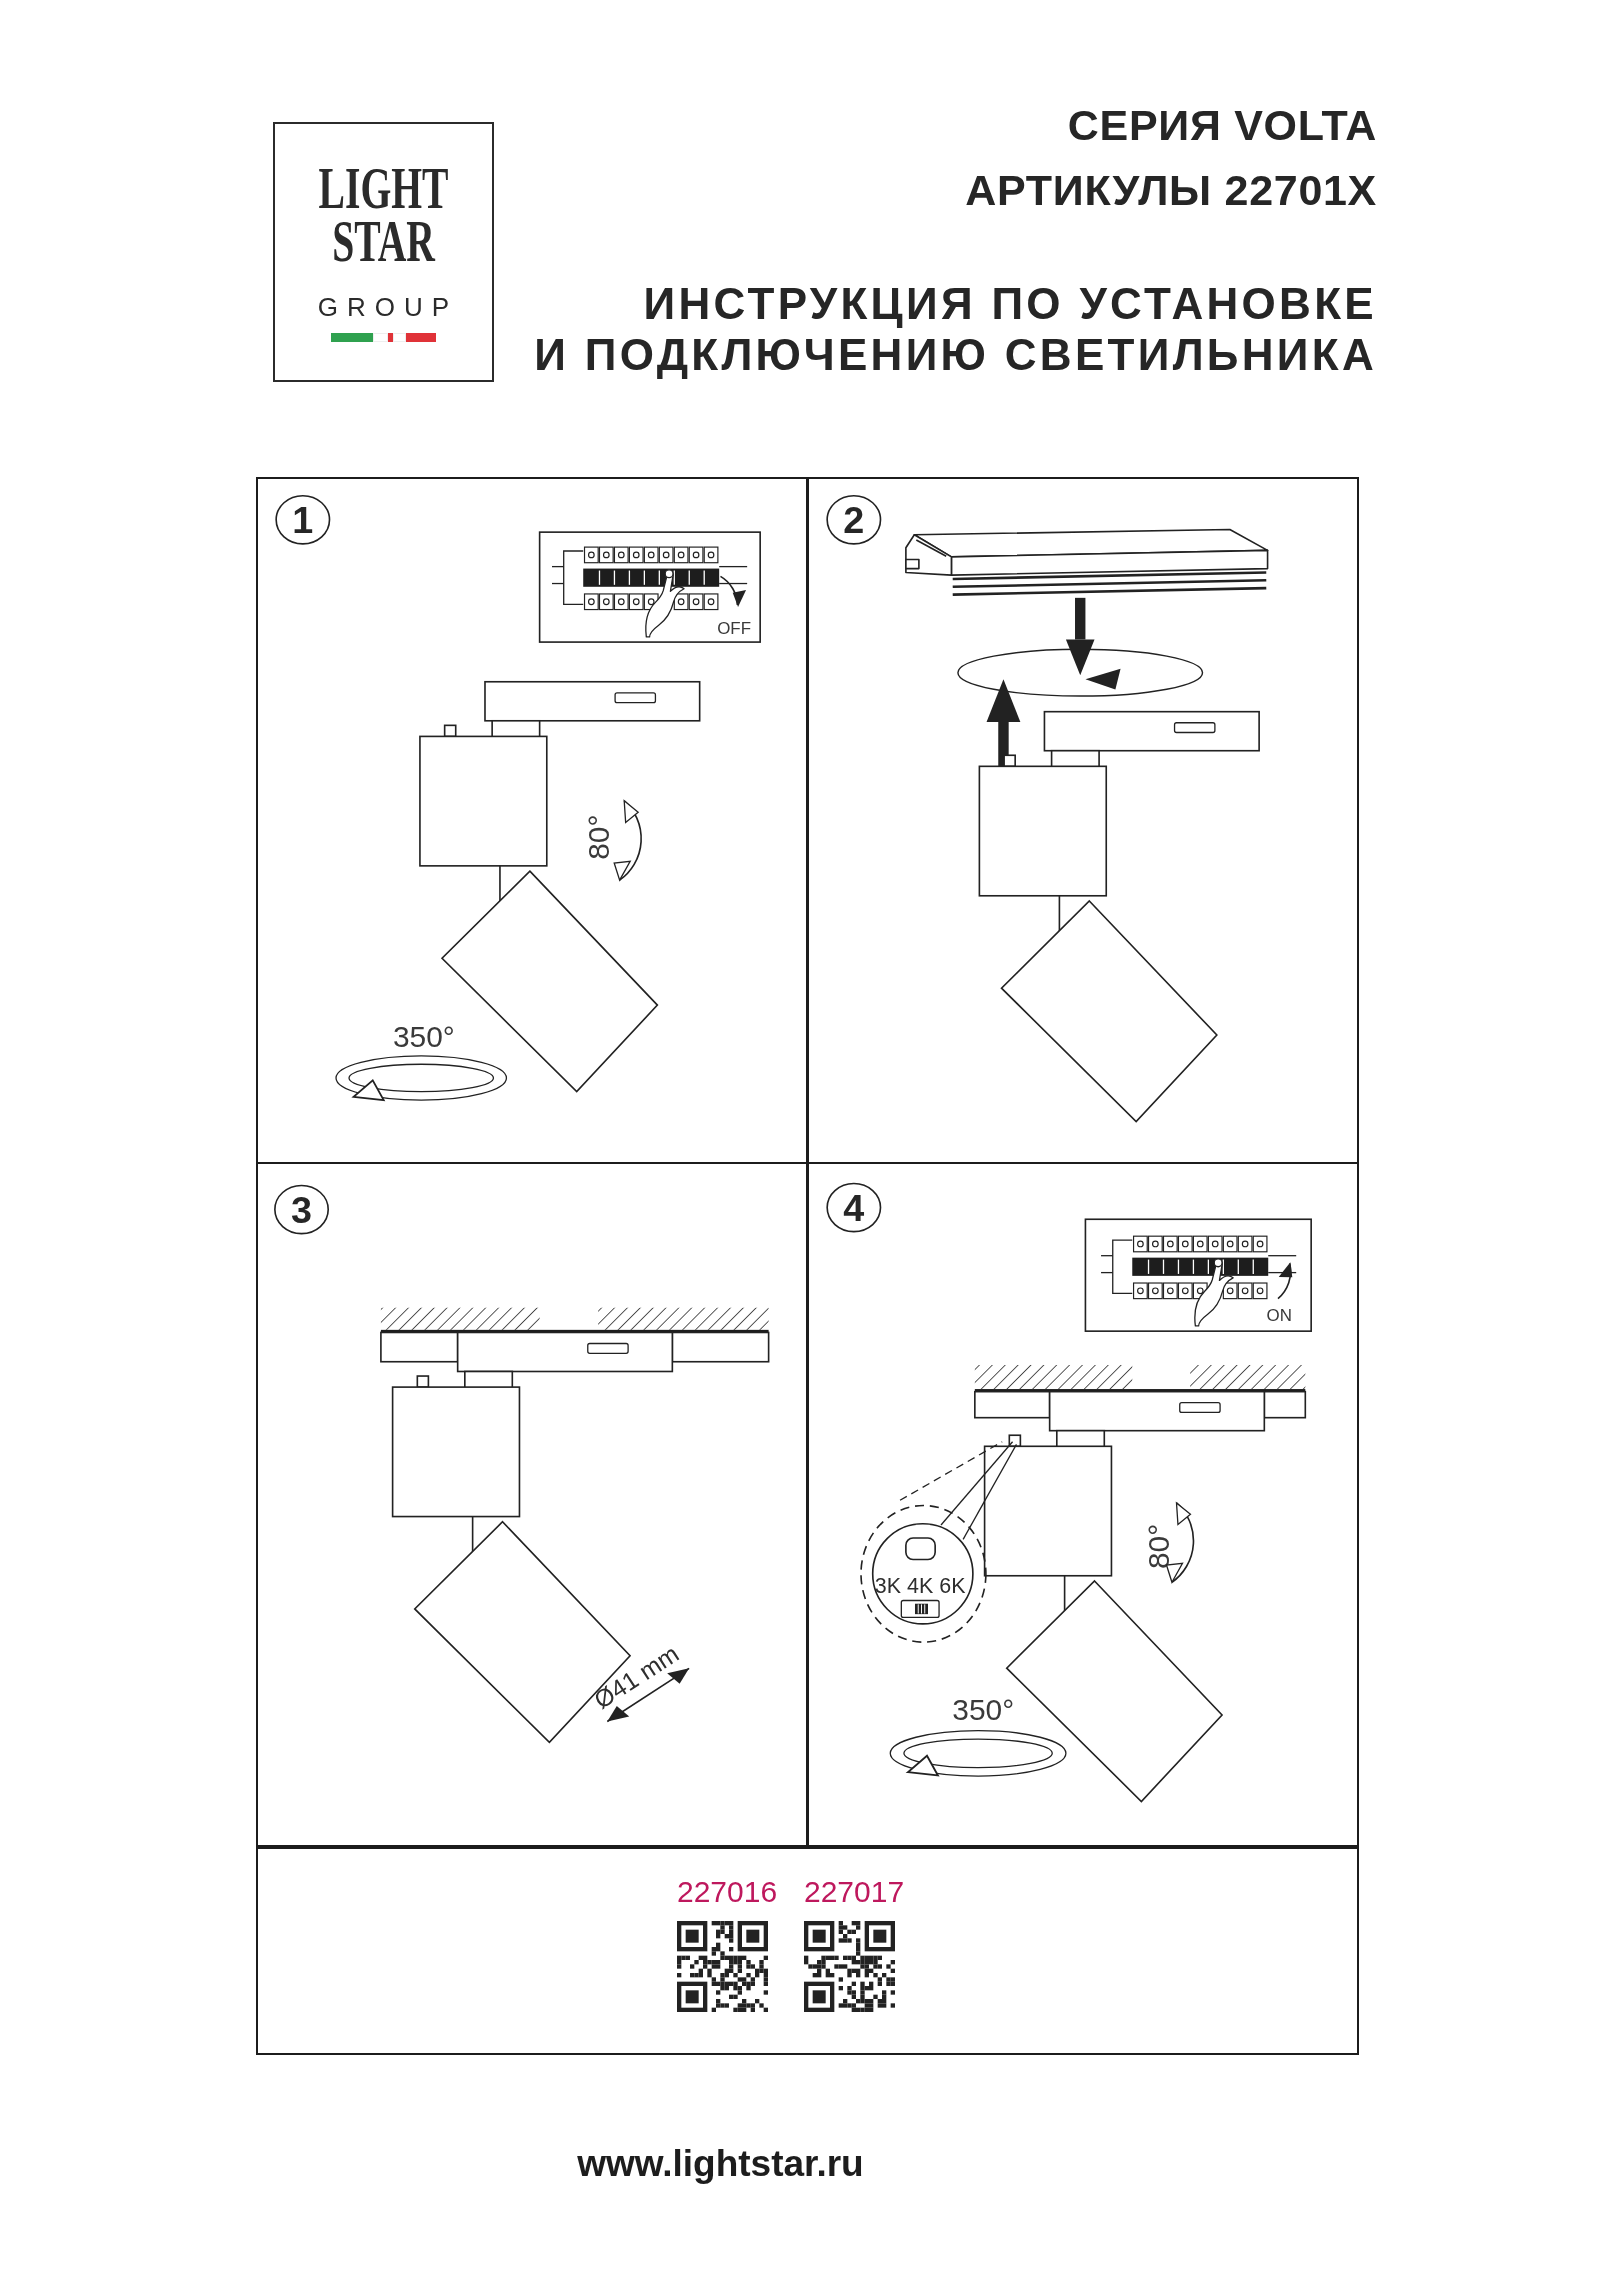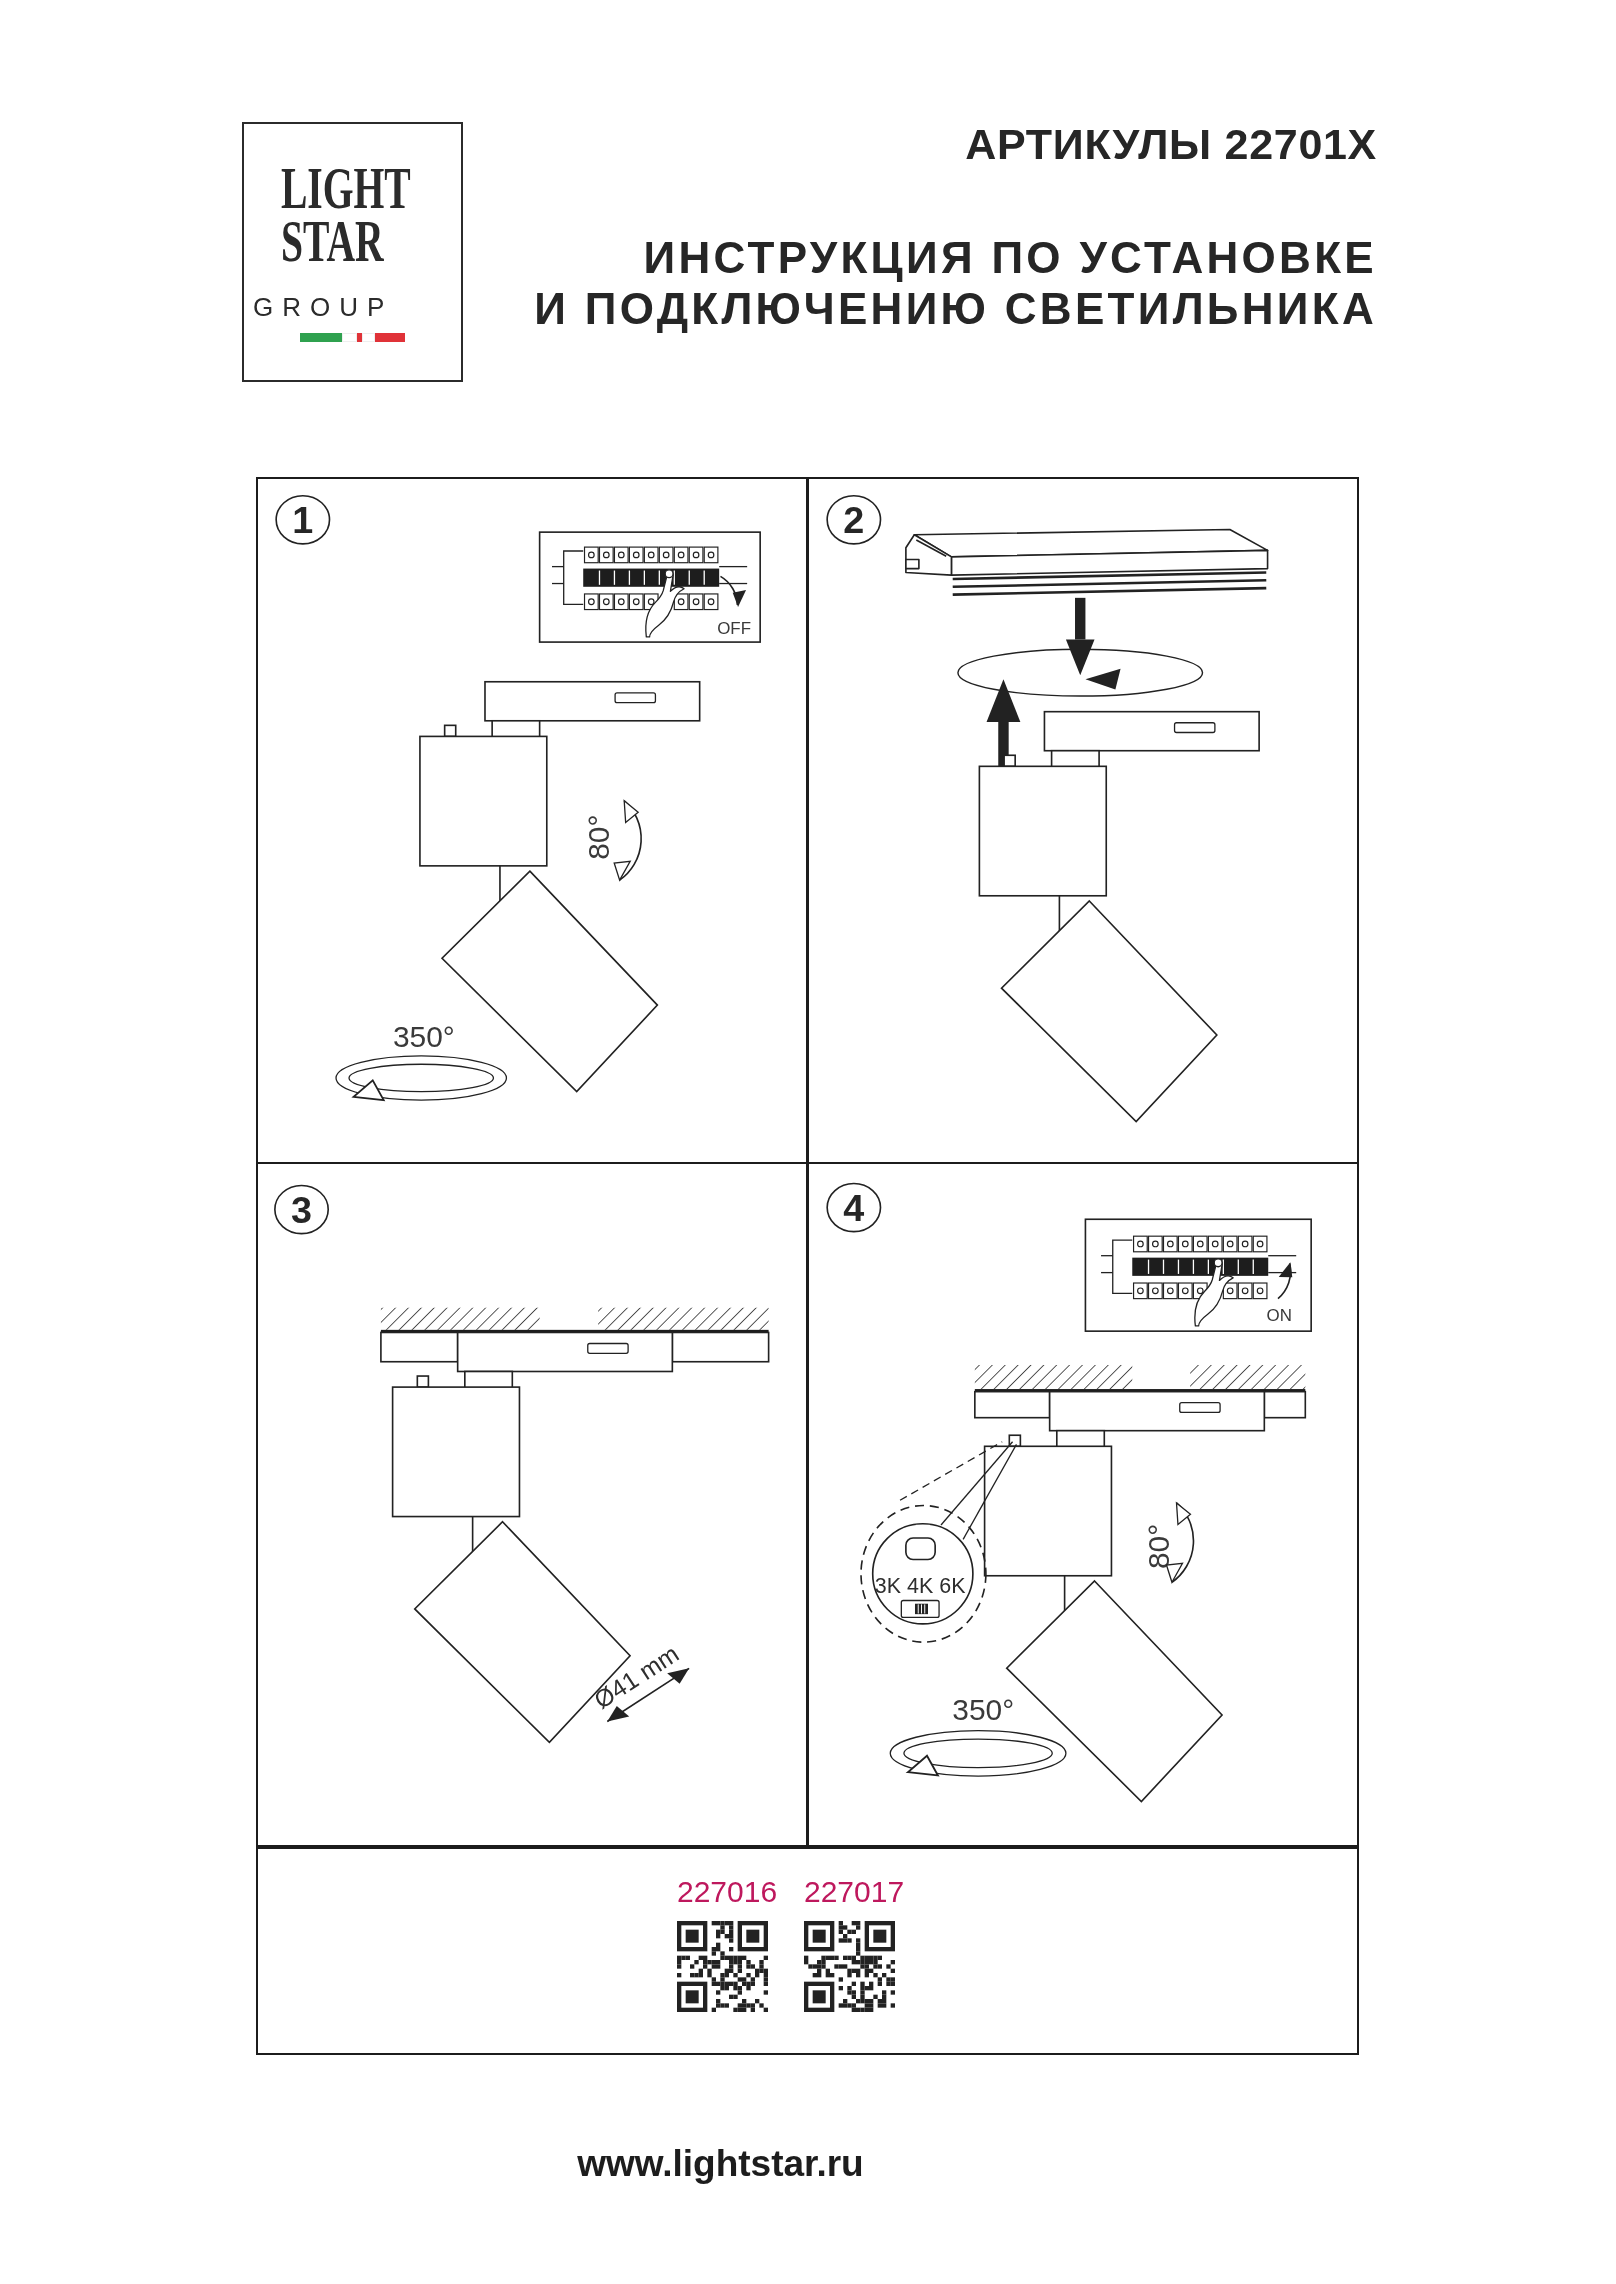--- a/index.html
+++ b/index.html
@@ -1,22 +1,22 @@
 <!DOCTYPE html>
 <html style="font-size:10.4px"><head>
 <meta charset="utf-8">
 <style>
   html,body{margin:0;padding:0;}
   body{width:1616px;height:2284px;background:#ffffff;position:relative;overflow:hidden;
        font-family:"Liberation Sans",sans-serif;color:#262626;}
   .abs{position:absolute;}
 
   
-  .logo-box{left:242px;top:122px;width:221px;height:260px;border:2px solid #2b2b2b;
-            box-sizing:border-box;text-align:left;}
+  .logo-box{left:273px;top:122px;width:221px;height:260px;border:2px solid #2b2b2b;
+            box-sizing:border-box;text-align:center;}
   .logo-light,.logo-star{font-family:"Liberation Serif",serif;font-weight:700;color:#2b2b2b;
             font-size:60px;line-height:53px;transform:scaleX(.66);transform-origin:50% 50%;}
   .logo-light{margin-top:38px;}
   .logo-group{font-size:26px;letter-spacing:9px;text-indent:9px;color:#2b2b2b;margin-top:24px;font-weight:400;}
   .logo-flag{width:105px;height:8.5px;margin:10.4px auto 0 auto;display:flex;}
 
   
   .header-block{right:239px;top:102px;text-align:right;}
   .h-line1{font-size:43px;font-weight:700;letter-spacing:0.7px;line-height:46px;}
   .h-line2{font-size:43px;font-weight:700;letter-spacing:0.7px;line-height:46px;margin-top:19px;}
@@ -131,20 +131,21 @@
   <div class="logo-flag">
     <span style="width:40%;background:#2fa14f"></span>
       <span style="width:14%;background:#fff;border:0.7px solid #eee;box-sizing:border-box"></span>
       <span style="width:5%;background:#e03238"></span>
       <span style="width:12%;background:#fff;border:0.7px solid #eee;box-sizing:border-box"></span>
       <span style="width:29%;background:#e03238"></span>
   </div>
 </div>
 
 <div class="abs header-block">
+  <div class="h-line1">СЕРИЯ VOLTA</div>
   <div class="h-line2">АРТИКУЛЫ 22701X</div>
   <div class="h-line3">ИНСТРУКЦИЯ ПО УСТАНОВКЕ</div>
   <div class="h-line4">И ПОДКЛЮЧЕНИЮ СВЕТИЛЬНИКА</div>
 </div>
 
 <div class="abs frame"></div>
 <div class="abs vdiv"></div>
 <div class="abs hdiv"></div>
 <div class="abs hdiv2"></div>
 

